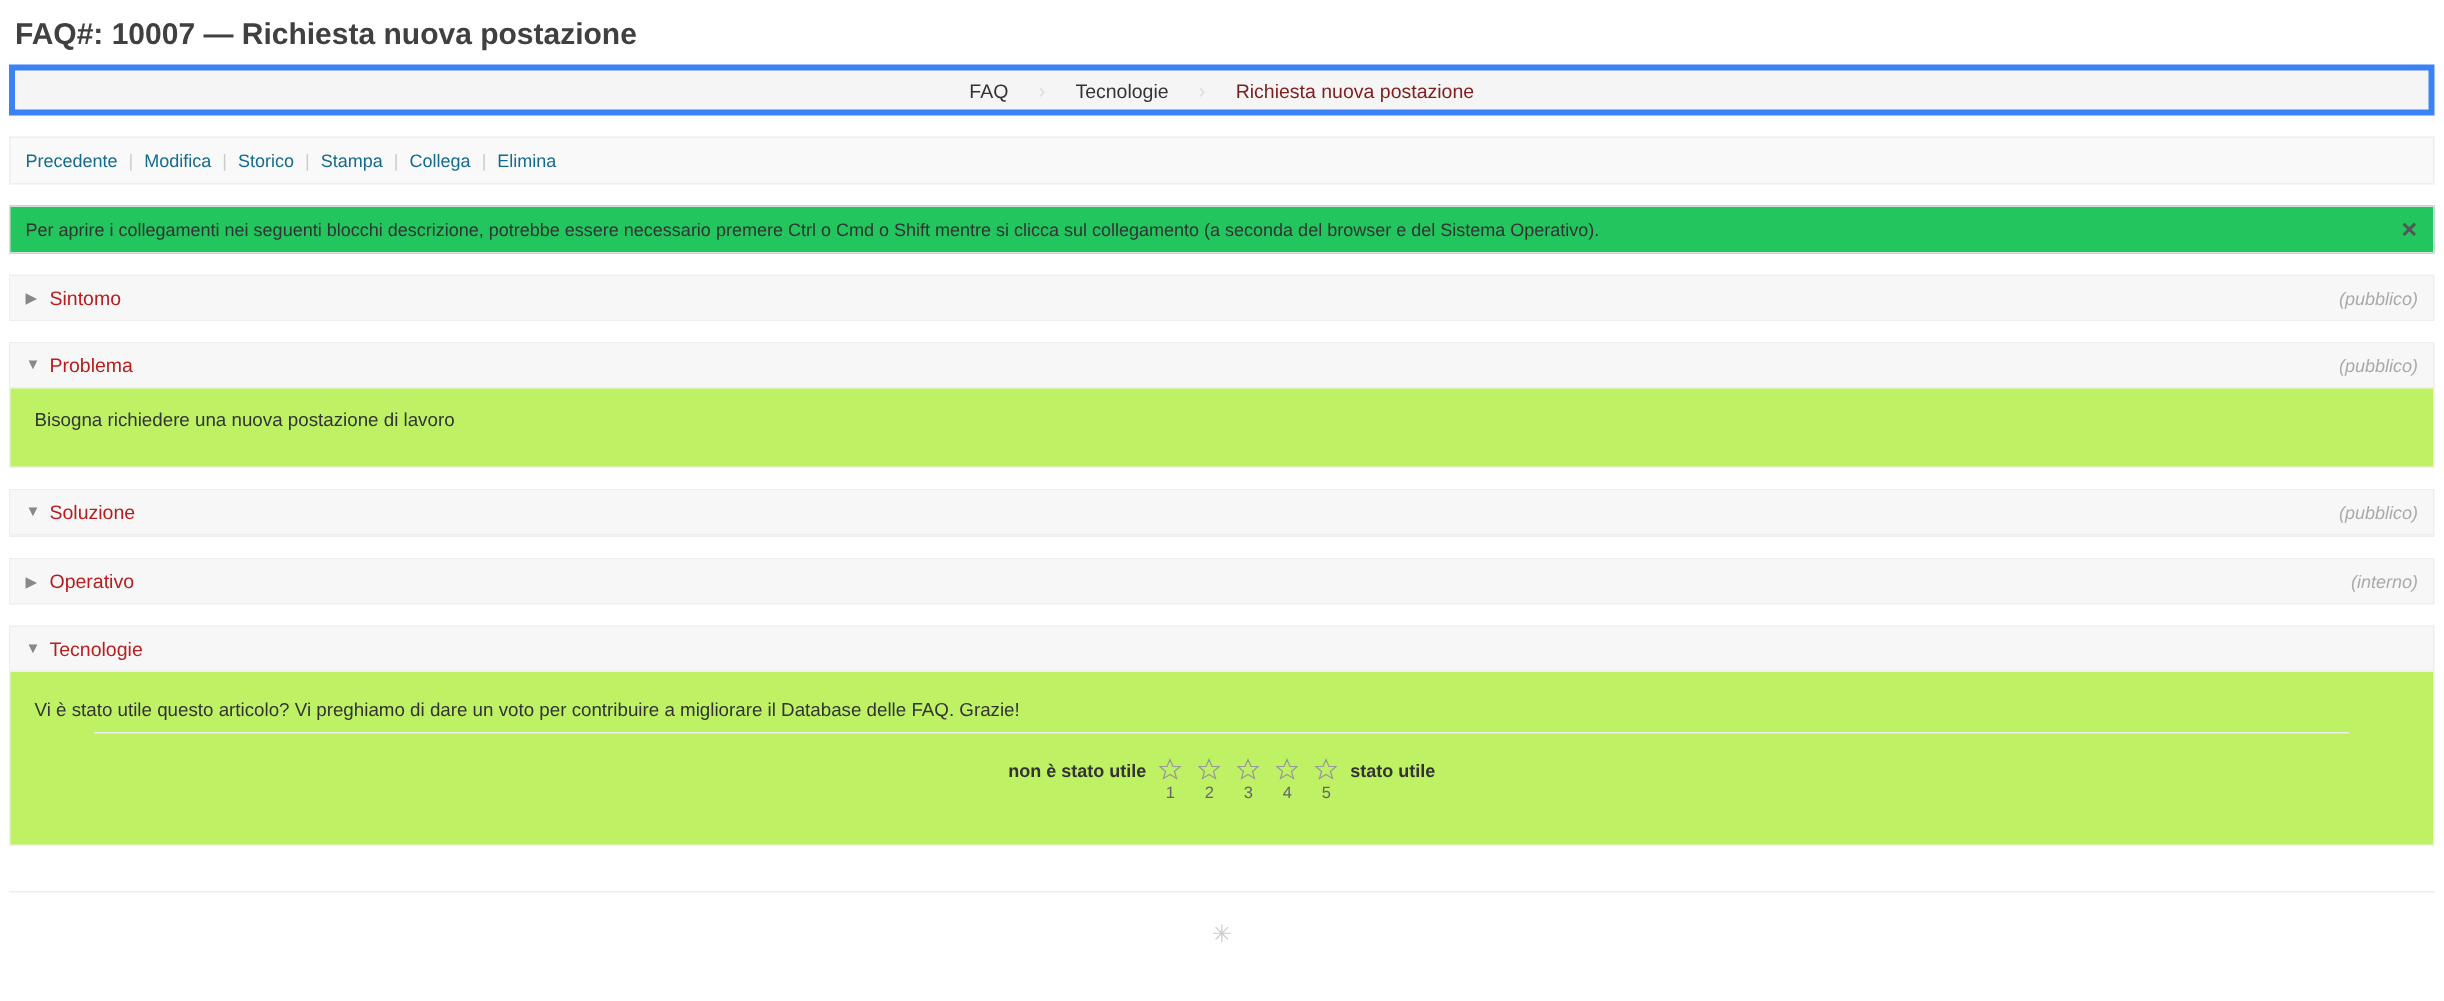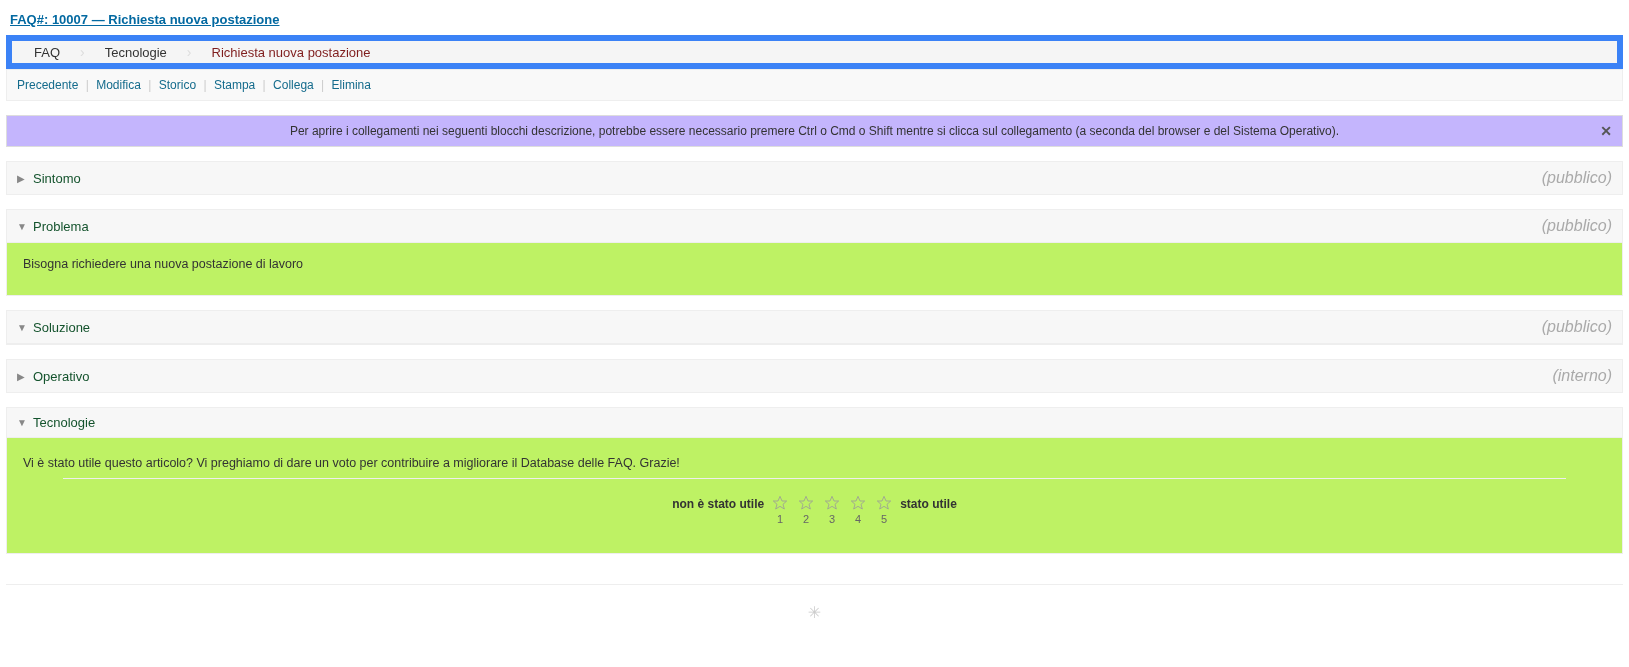--- a/index.html
+++ b/index.html
@@ -4,71 +4,71 @@
 <style>
   * { box-sizing: border-box; margin: 0; padding: 0; }
   body {
     font-family: Arial, Helvetica, sans-serif;
     font-size: 13px;
     color: #333;
     background: #fff;
     padding: 8px 6px 0 6px;
   }
   h1.page-title {
-    font-size: 13px;
+    font-size: 20px;
     font-weight: bold;
-    color: #0369a1;
+    color: #404040;
     padding: 4px 0 8px 4px;
-    text-decoration: underline;
   }
   .breadcrumb {
     background: #f5f5f5;
-    border: 6px solid #3b82f6;
+    border: 4px solid #3b82f6;
     display: flex;
     align-items: center;
     height: 34px;
     padding: 0 8px;
     gap: 6px;
+    justify-content: center;
   }
   .breadcrumb .crumb {
     padding: 6px 14px;
     color: #333;
     cursor: pointer;
     position: relative;
   }
   .breadcrumb .crumb.inactive {
     color: #7f1d1d;
     cursor: default;
   }
   .breadcrumb .sep {
     color: #ddd;
     font-size: 14px;
   }
   .actions {
     background: #f9f9f9;
     border: 1px solid #eee;
     padding: 8px 6px;
+    margin-top: 14px;
     font-size: 12px;
   }
   .actions a {
     color: #146b8c;
     text-decoration: none;
     cursor: pointer;
     padding: 0 4px;
   }
   .actions .divider {
     color: #ccc;
   }
   .notice {
-    background: #c4b5fd;
+    background: #22c55e;
     border: 1px solid #ddd;
     margin-top: 14px;
     padding: 8px 10px;
     color: #333;
-    text-align: center;
     position: relative;
     font-size: 12px;
   }
   .notice .close {
     position: absolute;
     right: 10px;
     top: 50%;
     transform: translateY(-50%);
     cursor: pointer;
     font-size: 14px;
@@ -86,25 +86,25 @@
     justify-content: space-between;
     padding: 7px 10px;
     cursor: pointer;
     color: #666;
     background: #f7f7f7;
     border-bottom: 1px solid #eee;
   }
   .panel-header.no-border { border-bottom: none; }
   .panel-header .left { display: flex; align-items: center; gap: 6px; }
   .panel-header .caret { font-size: 10px; color: #888; width: 10px; display: inline-block; }
-  .panel-header .title { color: #14532d; font-size: 13px; }
+  .panel-header .title { color: #b91c1c; font-size: 13px; }
   .panel-header .visibility {
     font-style: italic;
     color: #aaa;
-    font-size: 16px;
+    font-size: 12px;
   }
   .panel-body {
     padding: 14px 16px 24px 16px;
     background: #bef264;
     color: #333;
     font-size: 12.5px;
   }
   .rating-body {
     padding: 18px 16px 28px 16px;
   }

